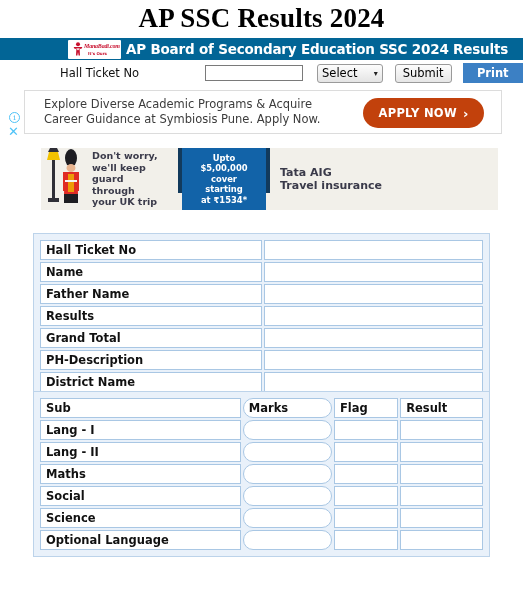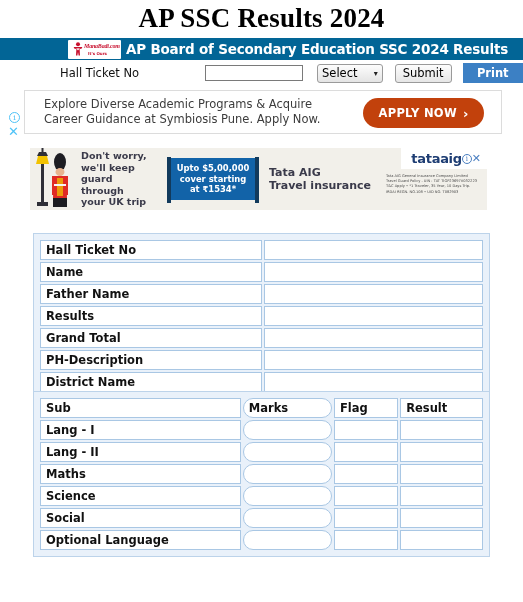--- a/index.html
+++ b/index.html
@@ -181,25 +181,25 @@
     left: 8px; top: 35px;
     color: #4fc3f7;
     font-size: 13px;
     line-height: 13px;
     font-family: "DejaVu Sans", sans-serif;
   }
 
   
   .ad2 {
     position: absolute;
-    left: 30px; top: 148px;
+    left: 41px; top: 148px;
     width: 457px; height: 62px;
     background: #f2f0ea;
     display: flex;
-    align-items: flex-start;
+    align-items: flex-end;
     overflow: hidden;
   }
   .ad2-guard {
     width: 48px;
     position: relative;
     flex: 0 0 auto;
   }
   .ad2-headline {
     font-size: 9.5px;
     font-weight: bold;
@@ -212,21 +212,21 @@
   .ad2-banner {
     align-self: center;
     margin-left: 8px;
     width: 84px;
     background: #1263a8;
     color: #fff;
     text-align: center;
     font-size: 8.4px;
     font-weight: bold;
     line-height: 10.5px;
-    padding: 5px 2px;
+    padding: 5px 12px;
     position: relative;
   }
   .banner-pole {
     position: absolute;
     width: 4px; height: 46px;
     background: #123a5c;
     top: -1px;
   }
   .banner-pole.l { left: -4px; }
   .banner-pole.r { right: -4px; }
@@ -487,32 +487,32 @@
           <td class="c3"></td>
           <td class="c4"></td>
         </tr>
         <tr>
           <td class="sub">Maths</td>
           <td class="c2"></td>
           <td class="c3"></td>
           <td class="c4"></td>
         </tr>
         <tr>
+          <td class="sub">Social</td>
+          <td class="c2"></td>
+          <td class="c3"></td>
+          <td class="c4"></td>
+        </tr>
+        <tr>
           <td class="sub">Science</td>
           <td class="c2"></td>
           <td class="c3"></td>
           <td class="c4"></td>
         </tr>
         <tr>
-          <td class="sub">Social</td>
-          <td class="c2"></td>
-          <td class="c3"></td>
-          <td class="c4"></td>
-        </tr>
-        <tr>
           <td class="sub">Optional Language</td>
           <td class="c2"></td>
           <td class="c3"></td>
           <td class="c4"></td>
         </tr>
       </tbody>
     </table>
   </div>
 
 </div>

